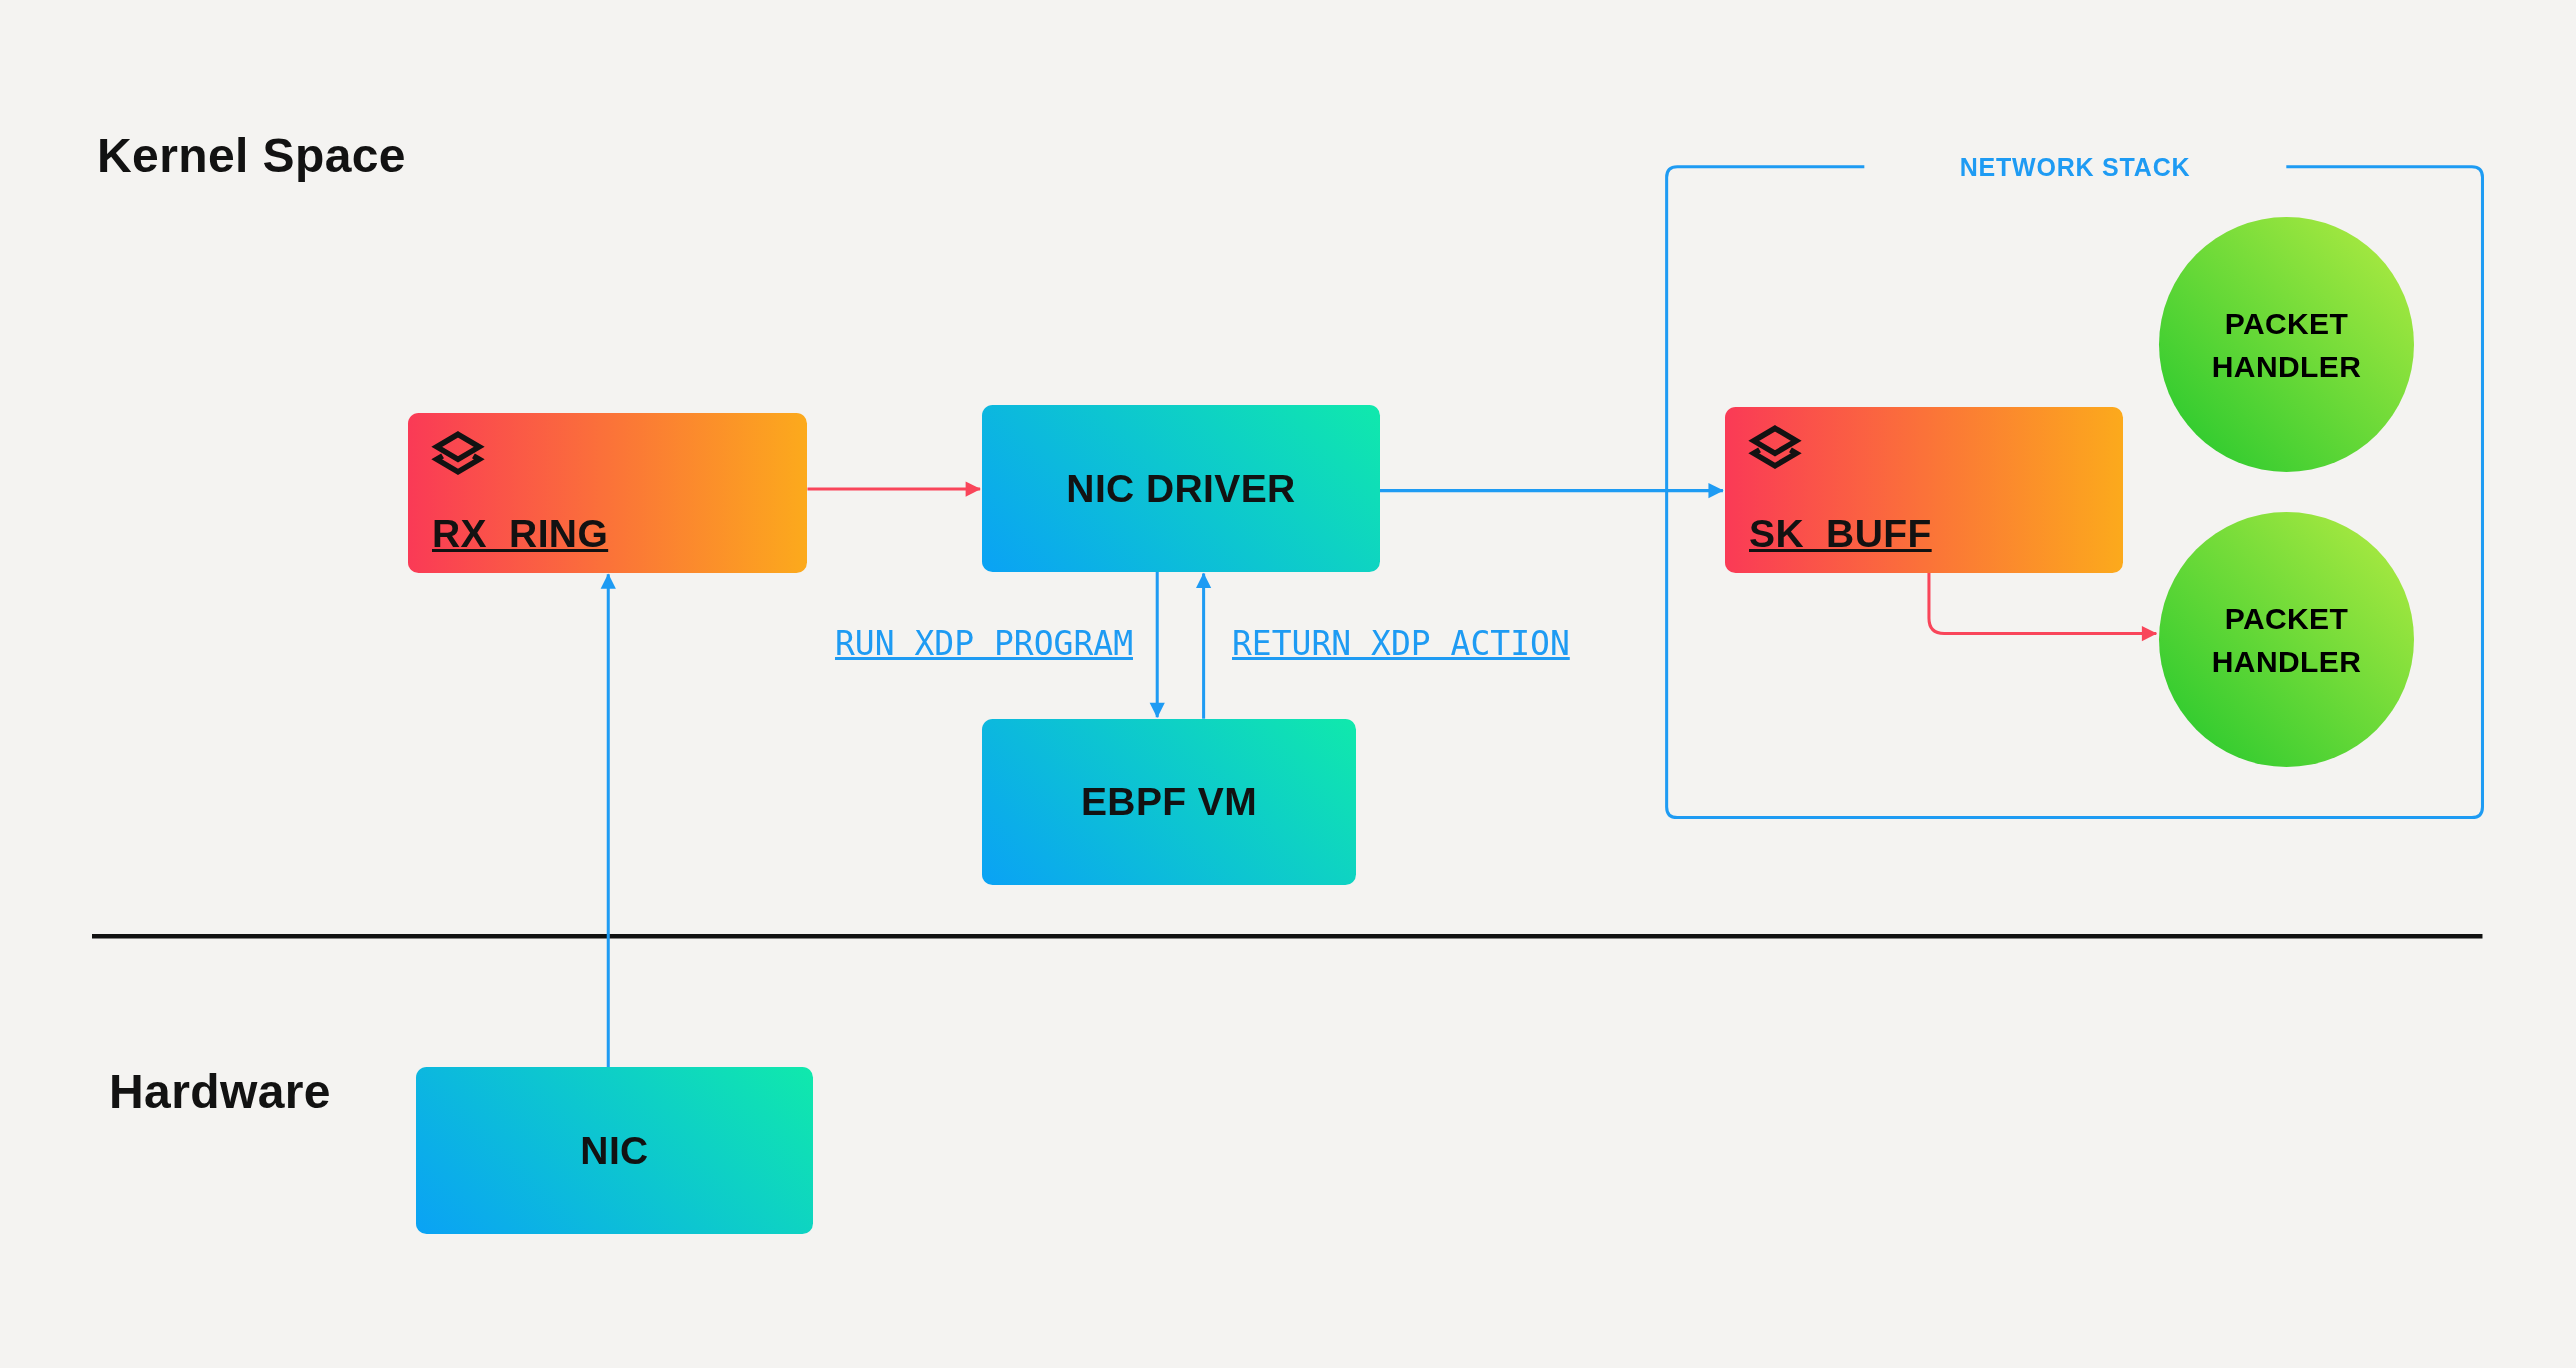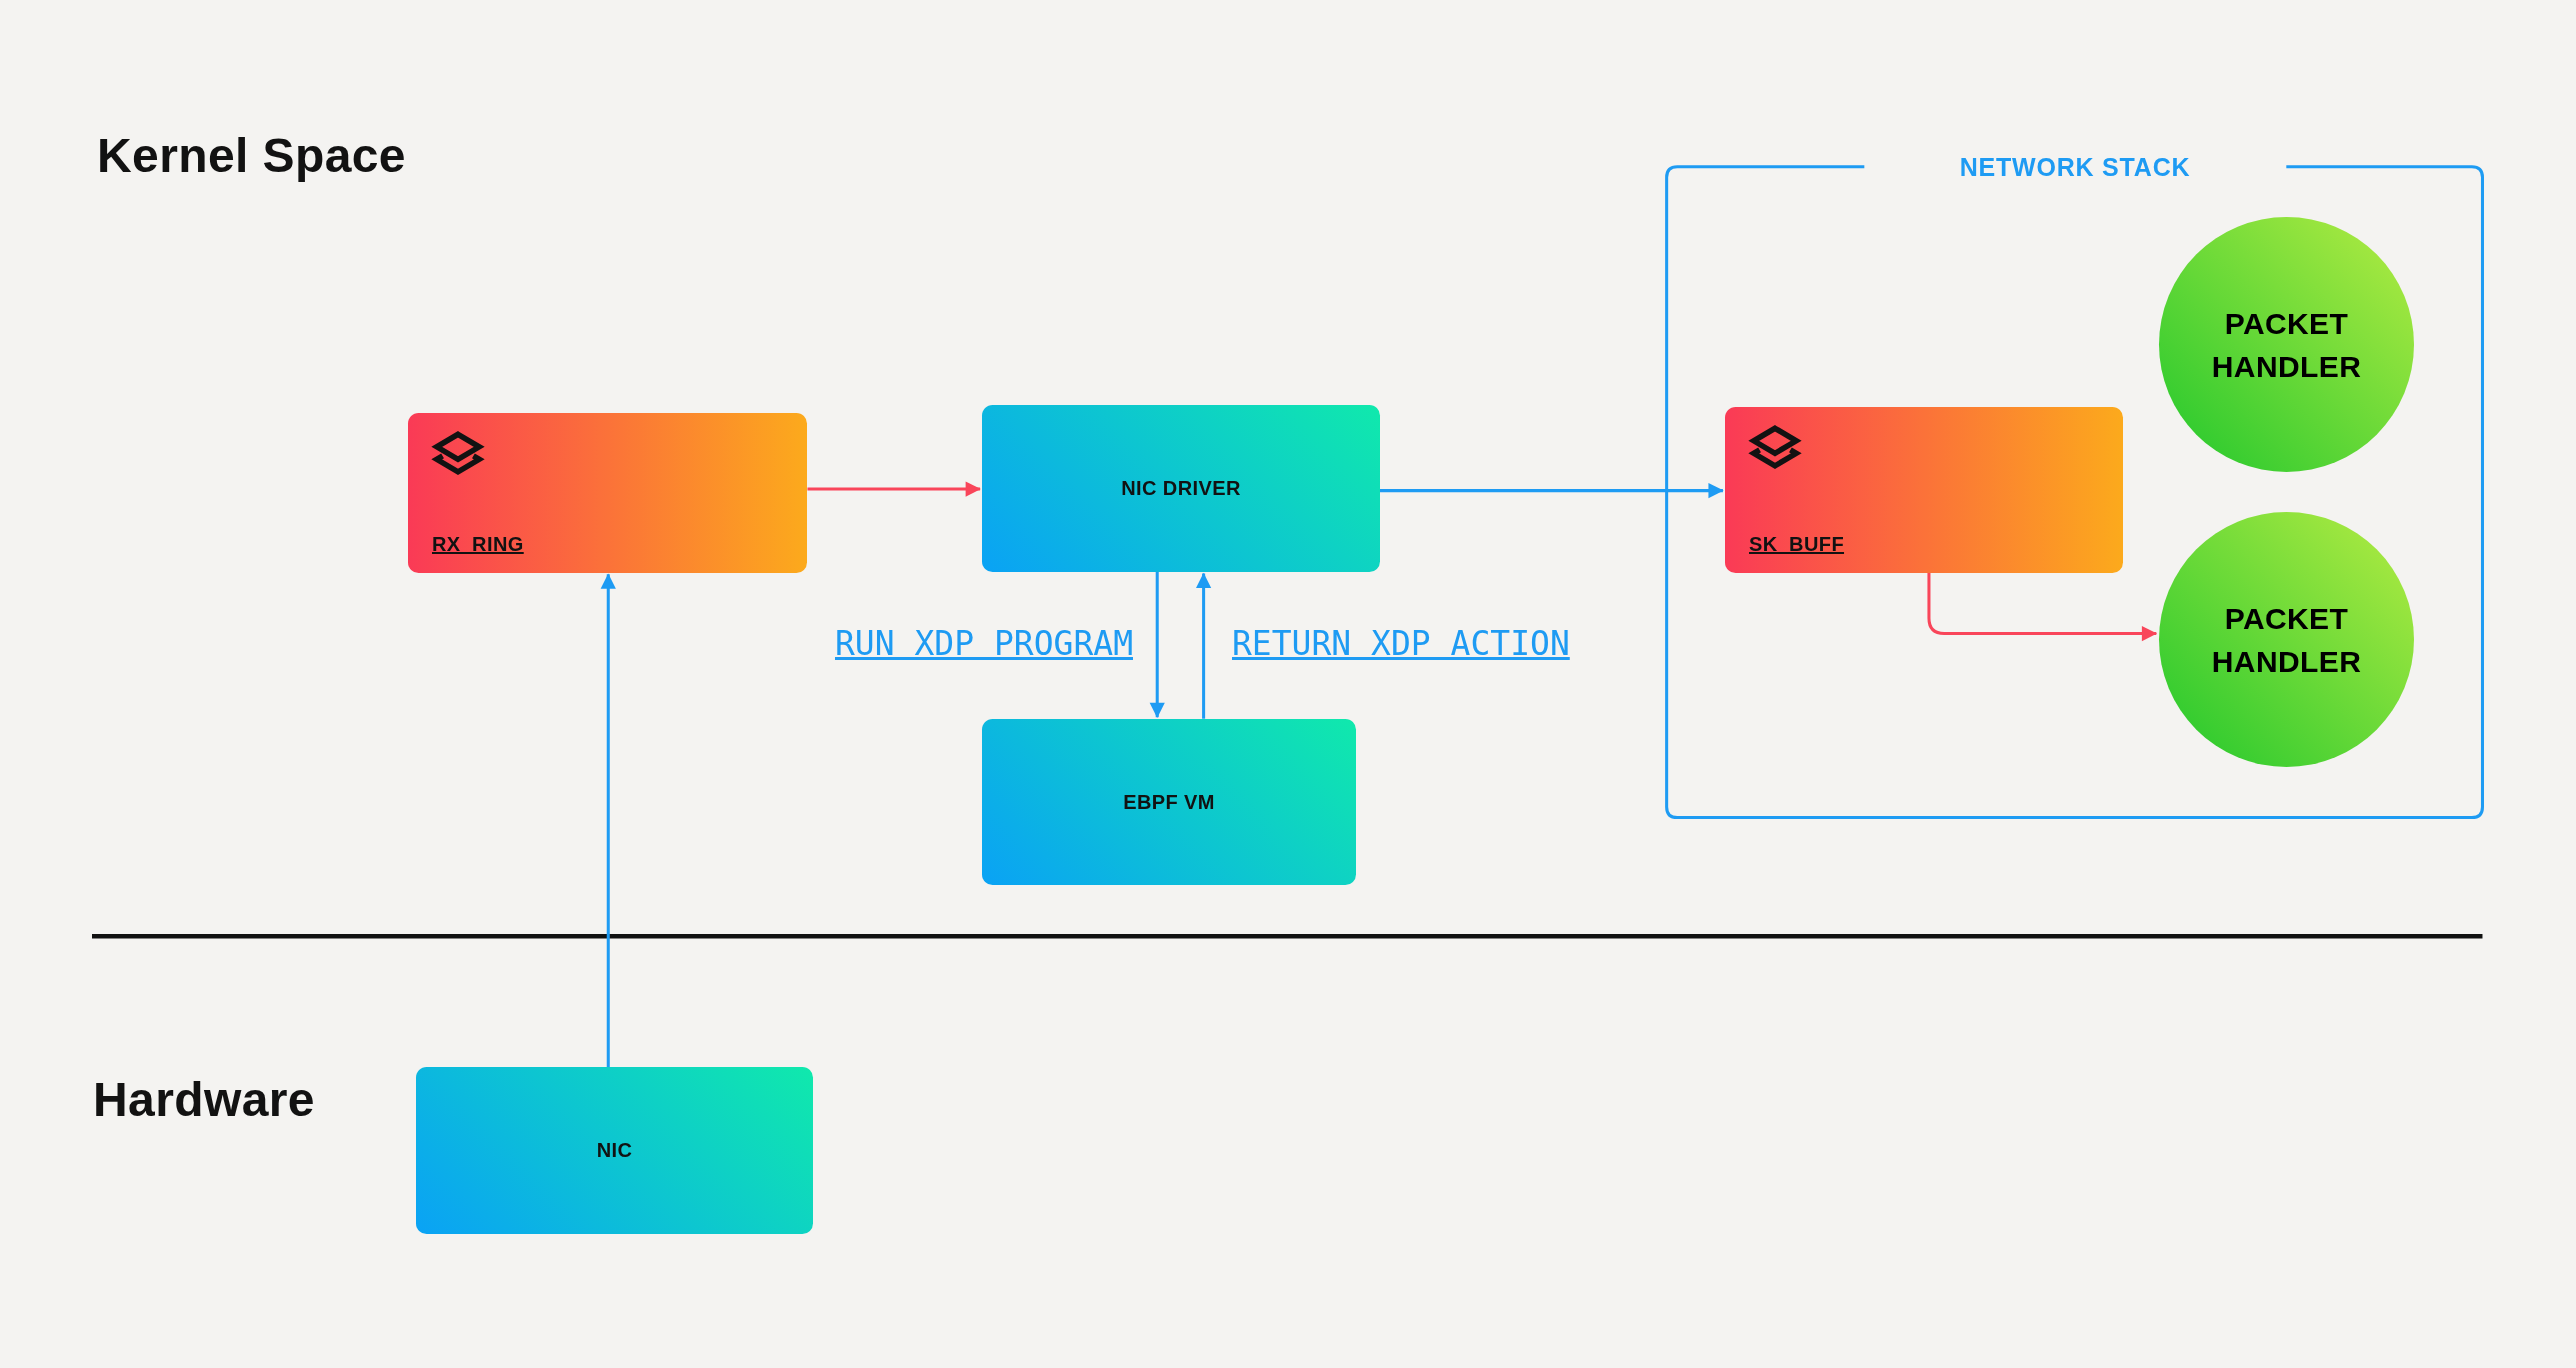--- a/index.html
+++ b/index.html
@@ -33,21 +33,21 @@
     transform:translate(-50%,-50%);
     font-size:25px;font-weight:bold;color:var(--c-blue);
     letter-spacing:0.8px;white-space:nowrap;
   }
   .node{
     position:absolute;z-index:2;border-radius:10.6px;color:var(--c-text);
   }
   .grad-red{background:linear-gradient(90deg,var(--c-red-box-start),var(--c-red-box-end));}
   .grad-blue{background:linear-gradient(45deg,var(--c-blue-box-start),var(--c-blue-box-end));}
   .node-label{
-    font-size:20px;font-weight:bold;letter-spacing:0.4px;white-space:nowrap;
+    font-size:39px;font-weight:bold;letter-spacing:0.4px;white-space:nowrap;
   }
   .node.centered{display:flex;align-items:center;justify-content:center;}
   .corner-label{position:absolute;left:24px;bottom:16.7px;text-decoration:underline;}
   .node-icon{position:absolute;left:21px;top:15px;width:58px;height:53px;}
   .node-icon svg{width:100%;height:100%;stroke:var(--c-text);fill:none;
     stroke-width:2.3;stroke-linejoin:miter;stroke-miterlimit:4;}
   .circle{
     position:absolute;z-index:2;width:255px;height:255px;border-radius:50%;
     background:linear-gradient(45deg,var(--c-green-circle-start),var(--c-green-circle-end));
     display:flex;align-items:center;justify-content:center;text-align:center;
@@ -86,21 +86,21 @@
     <path d="M1522 752 L1522 943" fill="none" marker-end="url(#arrow-blue)" style="stroke:var(--c-blue);stroke-width:4"></path>
 
     <path d="M1583 945 L1583 754" fill="none" marker-end="url(#arrow-blue)" style="stroke:var(--c-blue);stroke-width:4"></path>
 
     <path d="M800 1403 L800 755" fill="none" marker-end="url(#arrow-blue)" style="stroke:var(--c-blue);stroke-width:4"></path>
 
     <path d="M2537 753 L2537 813 Q2537 833 2557 833 L2836 833" fill="none" marker-end="url(#arrow-red)" style="stroke:var(--c-red-arrow);stroke-width:4"></path>
   </svg>
 
   <div class="section-label" style="left:97px;top:128px;">Kernel Space</div>
-  <div class="section-label" style="left:93px;top:1064px;margin-top:8px;">Hardware</div>
+  <div class="section-label" style="left:109px;top:1064px;">Hardware</div>
 
   <div class="ns-title" style="left:2075px;top:167px;">NETWORK STACK</div>
 
   <div class="node grad-red" style="left:408px;top:413px;width:399px;height:160px;">
     <span class="node-icon">
       <svg viewBox="0 0 24 22">
         <polygon points="12 2.6 20.8 7.8 12 13 3.2 7.8"></polygon>
         <path d="M5.6 11.6 L3.2 13 L12 18.2 L20.8 13 L18.4 11.6"></path>
       </svg>
     </span>

